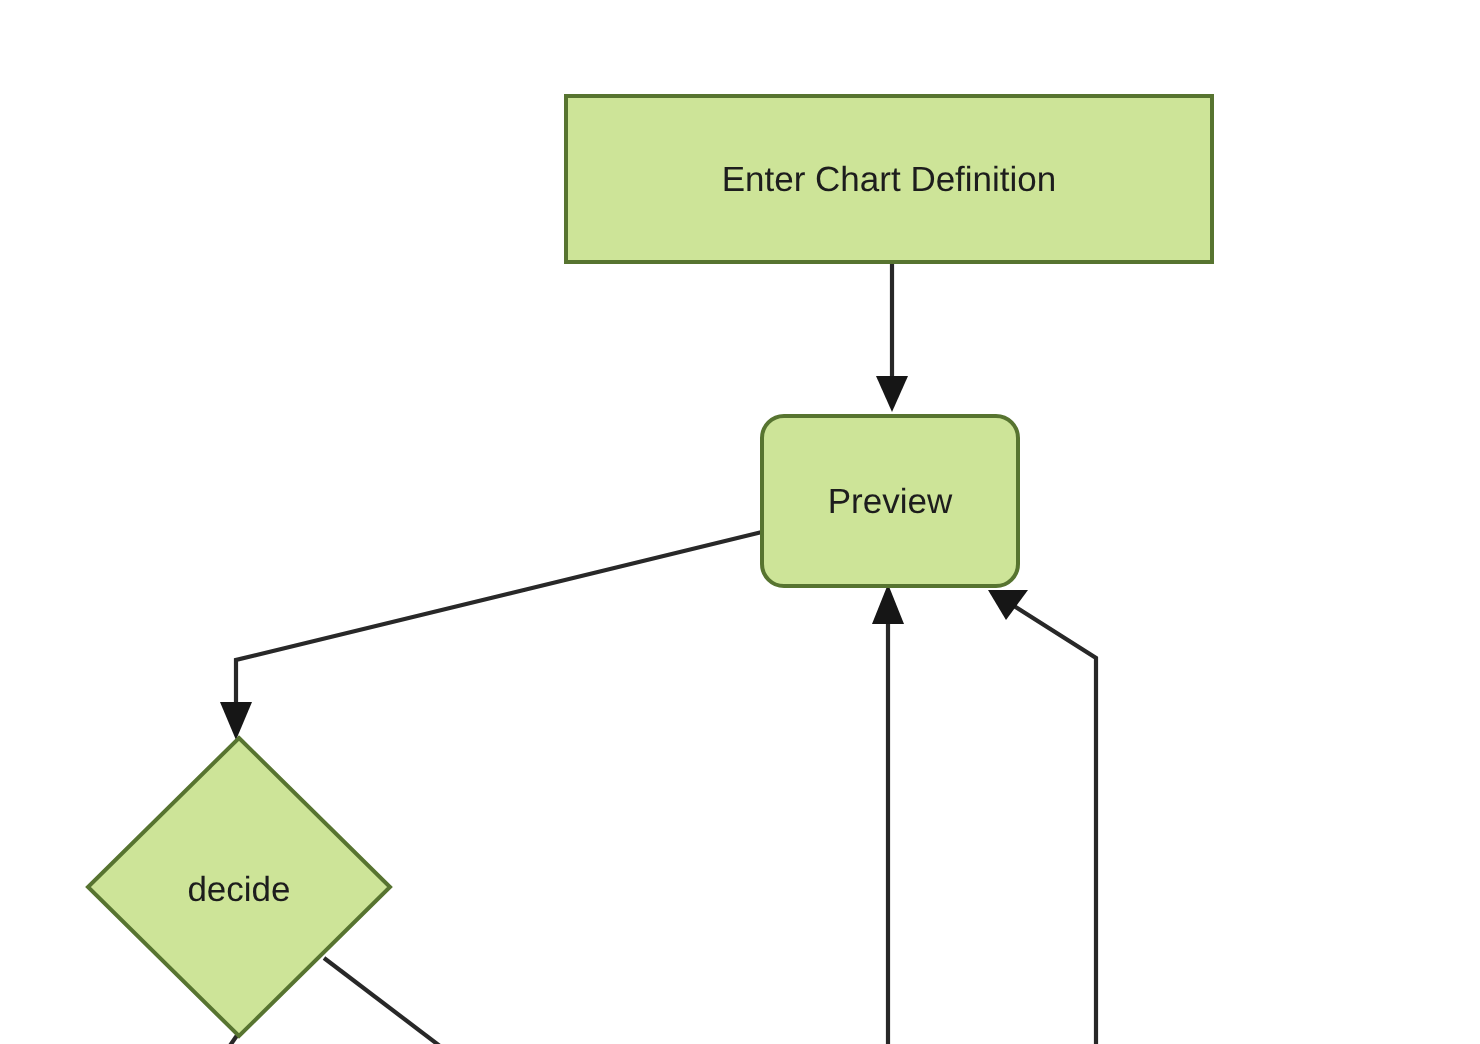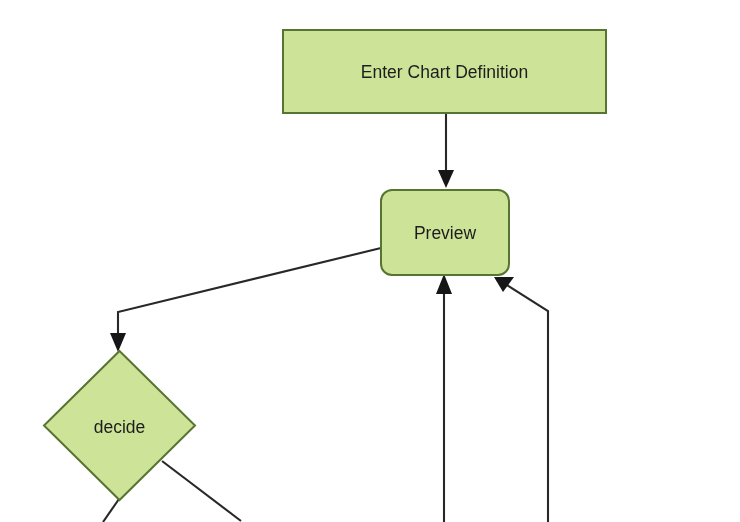--- a/index.html
+++ b/index.html
@@ -11,20 +11,21 @@
     width: 740px;
     height: 522px;
     overflow: hidden;
     font-family: "Liberation Sans", sans-serif;
   }
   #diagram-root {
     position: relative;
     width: 740px;
     height: 488px;
     background: #ffffff;
+    margin-top: 18px;
   }
   #flow-svg {
     position: absolute;
     top: 0;
     left: 0;
     width: 740px;
     height: 522px;
     display: block;
   }
   .node-shape {

